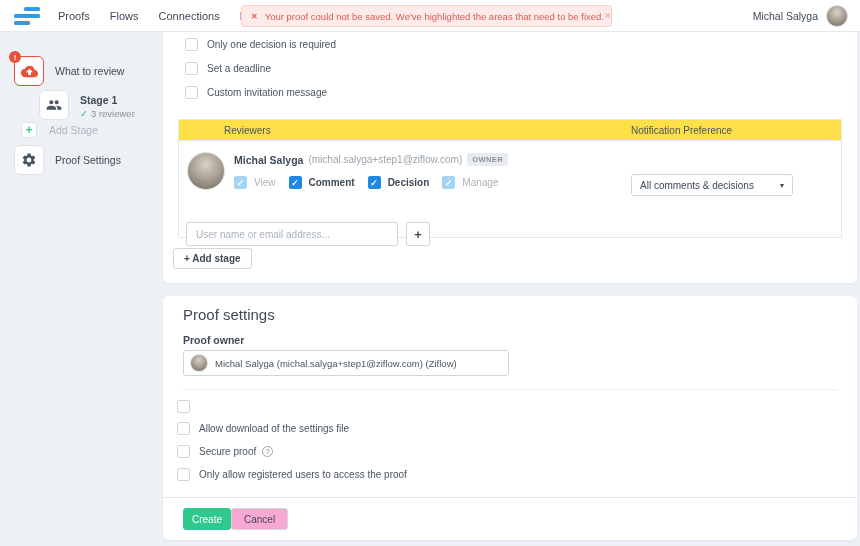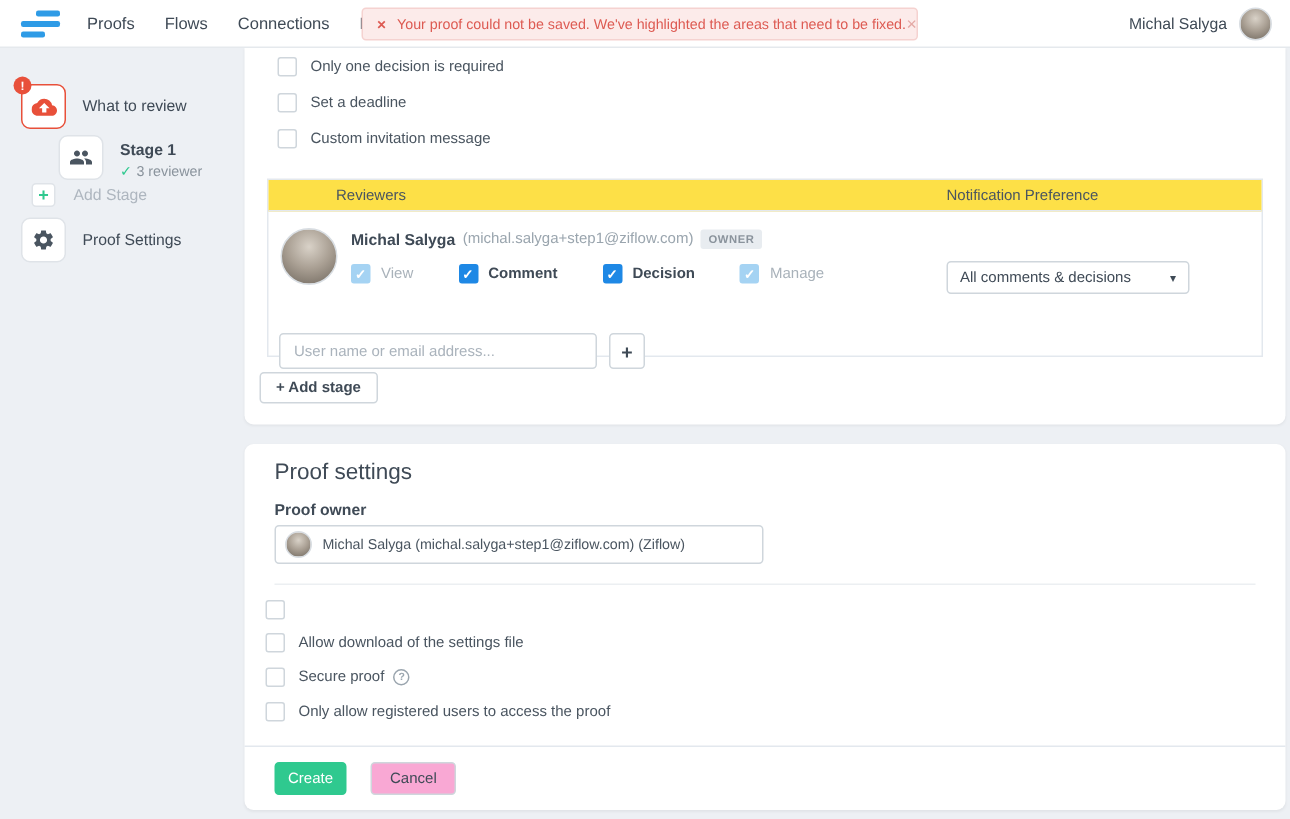--- a/index.html
+++ b/index.html
@@ -67,21 +67,21 @@
   .thead { height:21px; background:#fde047; border-bottom:1px solid #e3e8ee; position:relative; }
   .thead span { font-size:10px; color:#4a5560; line-height:21px; }
   .th-reviewers { position:absolute; left:45px; }
   .th-notif { position:absolute; left:452px; }
   .rev-avatar { position:absolute; left:8px; top:32px; width:38px; height:38px; }
   .rev-name-row { position:absolute; left:55px; top:33px; display:flex; align-items:center; gap:5px; }
   .rev-name { font-size:10.5px; font-weight:bold; color:#3f4a56; }
   .rev-email { font-size:10px; color:#9aa5ae; }
   .owner-badge { background:#e8ecf0; color:#8a939c; font-size:7.5px; font-weight:bold;
     padding:2px 5px; border-radius:2px; letter-spacing:0.4px; }
-  .perm-row { position:absolute; left:55px; top:56px; display:flex; align-items:center; gap:18px; }
+  .perm-row { position:absolute; left:55px; top:56px; display:flex; align-items:center; gap:1px; }
   .perm { display:flex; align-items:center; gap:7px; margin-right:12px; cursor:pointer; }
   .perm-label { font-size:10px; font-weight:bold; color:#3f4a56; }
   .perm-label.muted { color:#a9b2ba; font-weight:normal; }
   .dropdown { position:absolute; left:452px; top:54px; width:162px; height:22px;
     border:1px solid #cfd6dc; border-radius:3px; background:#fff; display:flex; align-items:center;
     padding:0 8px; cursor:pointer; }
   .dropdown .val { font-size:10px; color:#3f4a56; }
   .dropdown .caret { margin-left:auto; font-size:8px; color:#3f4a56; }
   .add-row-input { position:absolute; left:7px; top:102px; width:212px; height:24px;
     border:1px solid #cfd6dc; border-radius:3px; padding:0 9px; font-size:10px;
@@ -100,21 +100,21 @@
     border:1px solid #cfd6dc; border-radius:3px; display:flex; align-items:center; gap:7px;
     padding:0 6px; cursor:pointer; }
   .avatar.xs { width:18px; height:18px; }
   .owner-text { font-size:9.5px; color:#4a5560; white-space:nowrap; }
   .divider { position:absolute; height:0; border-top:1px solid #eceff2; }
   .div1 { left:20px; right:20px; top:93px; }
   .div2 { left:0; right:0; top:201px; border-top-color:#e3e8ee; }
   .help-icon { width:11px; height:11px; border-radius:50%; border:1px solid #9aa5ae; color:#9aa5ae;
     font-size:7px; font-weight:bold; display:inline-flex; align-items:center; justify-content:center;
     margin-left:4px; }
-  .footer-btns { position:absolute; left:20px; top:212px; display:flex; gap:16px; }
+  .footer-btns { position:absolute; left:20px; top:212px; display:flex; gap:0; }
   .btn { height:22px; border-radius:3px; font-size:10px; cursor:pointer; border:1px solid transparent;
     font-family:"Liberation Sans", sans-serif; }
   .btn.create { background:var(--success_green); border-color:var(--success_green); color:#fff; padding:0 8px; }
   .btn.cancel { background:#f9a8d4; border-color:#cfd6dc; color:#3f4a56; padding:0 12px; }
 </style>
 </head>
 <body>
 
 <header class="topbar">
   <div class="logo">

